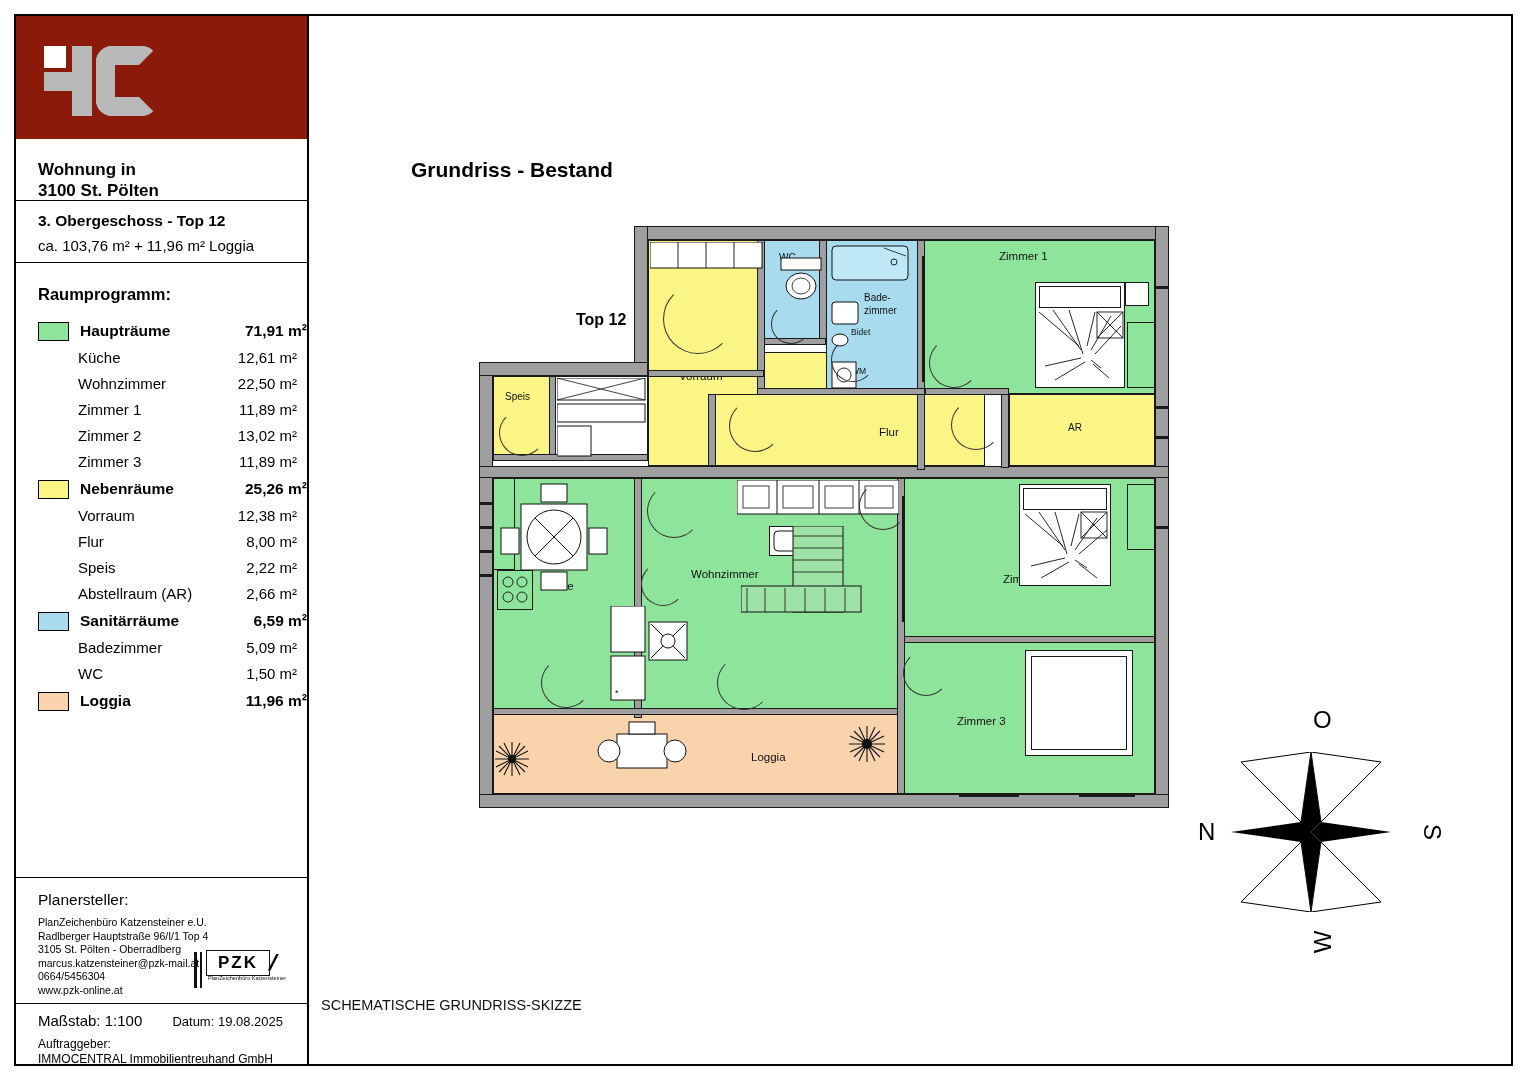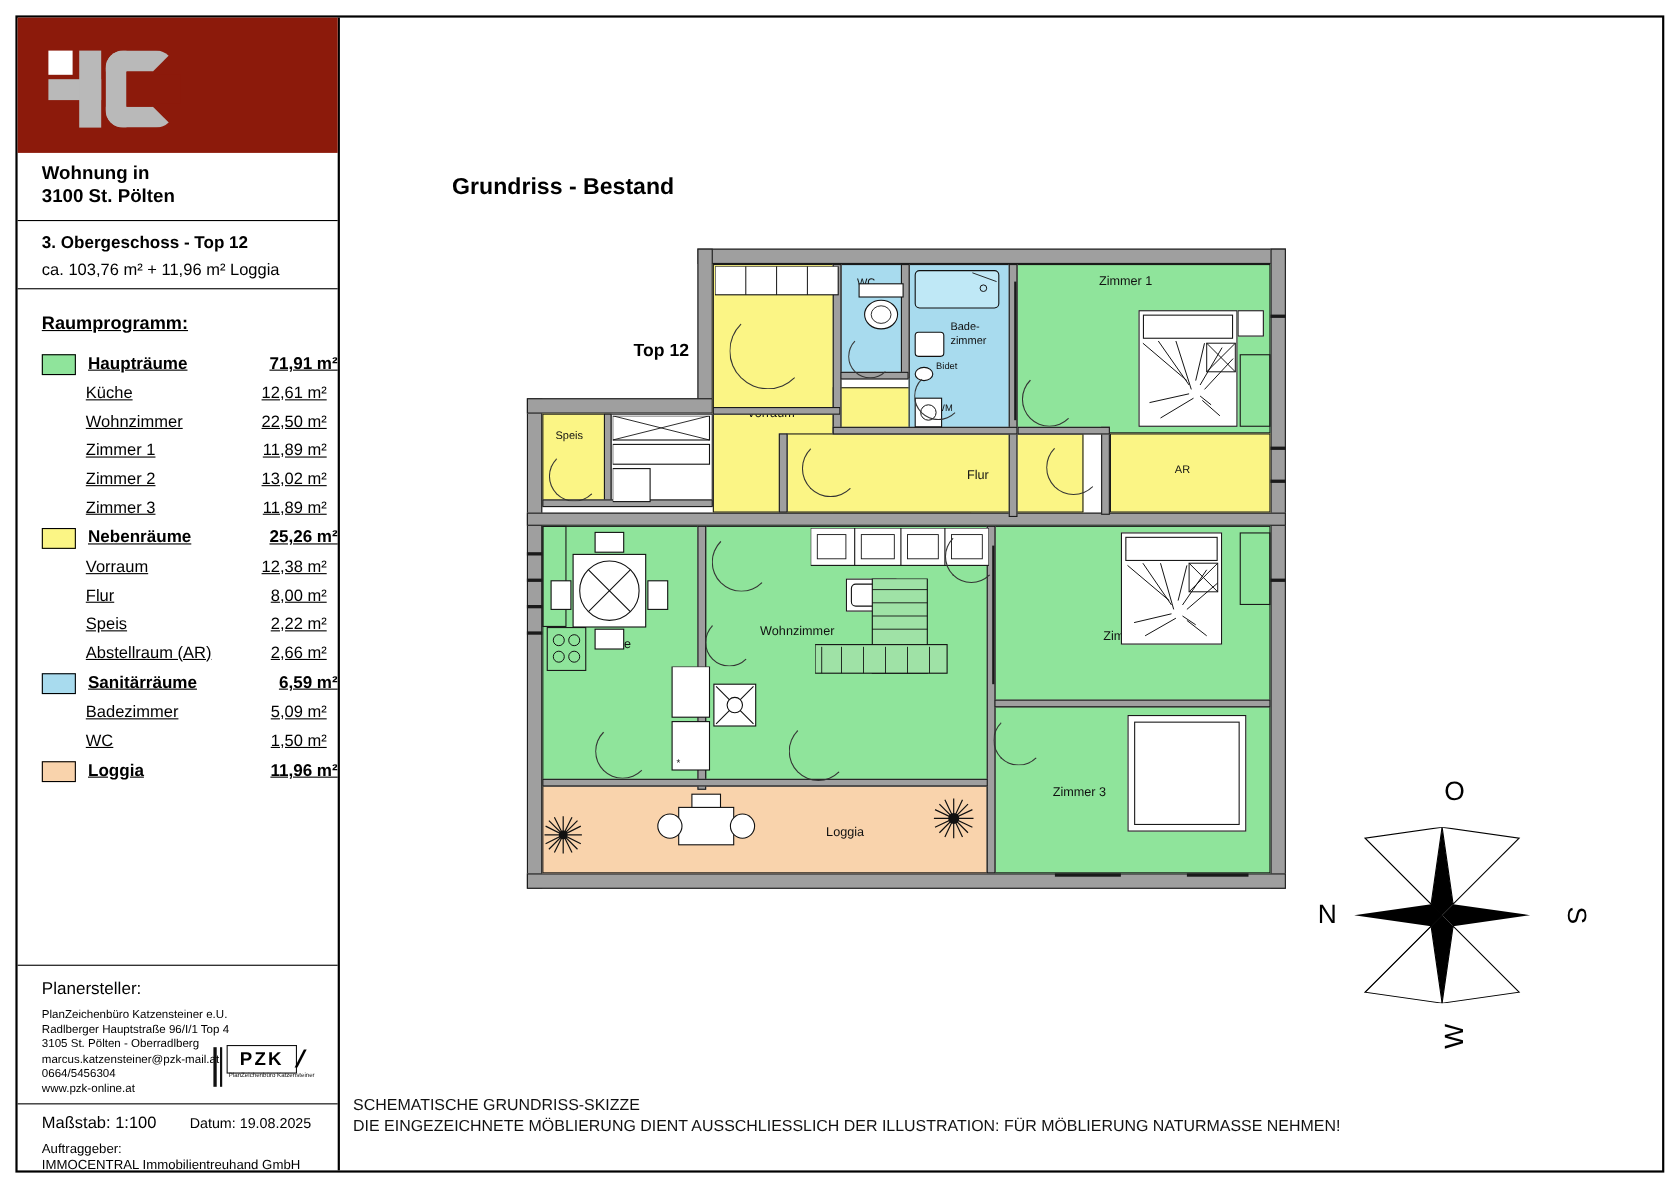--- a/index.html
+++ b/index.html
@@ -13,27 +13,27 @@
   #logo-mark{position:absolute;left:28px;top:30px;width:115px;height:70px;}
   #logo-sq{position:absolute;left:0px;top:0px;width:22px;height:22px;background:#fff;}
   #logo-t-v{position:absolute;left:28px;top:0px;width:20px;height:70px;background:#b9b9b9;}
   #logo-t-h{position:absolute;left:0px;top:26px;width:48px;height:19px;background:#b9b9b9;}
   #logo-c{position:absolute;left:52px;top:0px;width:62px;height:70px;border:19px solid #b9b9b9;border-radius:16px;box-sizing:border-box;border-right-color:transparent;}
   #logo-c-cut{position:absolute;left:96px;top:22px;width:24px;height:26px;background:#8c1a0b;}
   #logo-text{position:absolute;left:140px;top:44px;color:#cfcfcf;font-size:39px;line-height:40px;font-weight:bold;letter-spacing:-0.5px;}
   #logo-text .l2{color:#c9c9c9;font-size:38px;}
 
   .lblock{position:absolute;left:0;width:291px;box-sizing:border-box;border-bottom:1.5px solid #000;}
-  #blk-addr{top:123px;height:62px;padding:8px 0 0 22px;}
+  #blk-addr{top:123px;height:62px;padding:20px 0 0 22px;}
   #blk-addr div{font-size:17px;font-weight:bold;line-height:21px;}
   #blk-top{top:185px;height:62px;padding:11px 16px 0 22px;}
   #blk-top .t1{font-size:15.5px;font-weight:bold;}
   #blk-top .t2{font-size:15px;margin-top:7px;}
 
-  #blk-prog{position:absolute;left:0;top:247px;width:291px;height:615px;box-sizing:border-box;border-bottom:1.5px solid #000;padding:22px 0 0 22px;text-decoration:underline;}
+  #blk-prog{position:absolute;left:0;top:247px;width:291px;height:615px;box-sizing:border-box;border-bottom:1.5px solid #000;padding:22px 0 0 22px;}
   #blk-prog h3{margin:0 0 14px 0;font-size:16.5px;font-weight:bold;}
   .grp{margin-bottom:2px;}
   .grp-head{display:flex;align-items:center;height:26px;}
   .swatch{width:29px;height:17px;border:1px solid #000;margin-right:11px;flex:0 0 auto;}
   .grp-name{font-size:15.5px;font-weight:bold;width:152px;}
   .grp-val{font-size:15.5px;font-weight:bold;text-align:right;width:76px;}
   .row{display:flex;height:26px;align-items:center;padding-left:40px;}
   .row-name{font-size:15px;width:145px;}
   .row-val{font-size:15px;text-align:right;width:74px;}
 
@@ -449,17 +449,16 @@
       <polygon points="80,0 70,70 10,10" fill="#fff" stroke="#000" stroke-width="1"></polygon>
       <polygon points="80,0 90,70 150,10" fill="#fff" stroke="#000" stroke-width="1"></polygon>
       <polygon points="80,160 70,90 10,150" fill="#fff" stroke="#000" stroke-width="1"></polygon>
       <polygon points="80,160 90,90 150,150" fill="#fff" stroke="#000" stroke-width="1"></polygon>
       <polygon points="10,10 70,70 80,80 70,90 10,150 80,80" fill="none" stroke="#000" stroke-width="0.8"></polygon>
     </svg>
   </div>
 
   <div id="note">
     <div>SCHEMATISCHE GRUNDRISS-SKIZZE</div>
-    <div>DIE EINGEZEICHNETE MÖBLIERUNG DIENT AUSSCHLIESSLICH DER ILLUSTRATION: FÜR MÖBLIERUNG NATURMASSE NEHMEN!</div>
   </div>
 
  </div>
 </div>
 
 </body></html>

